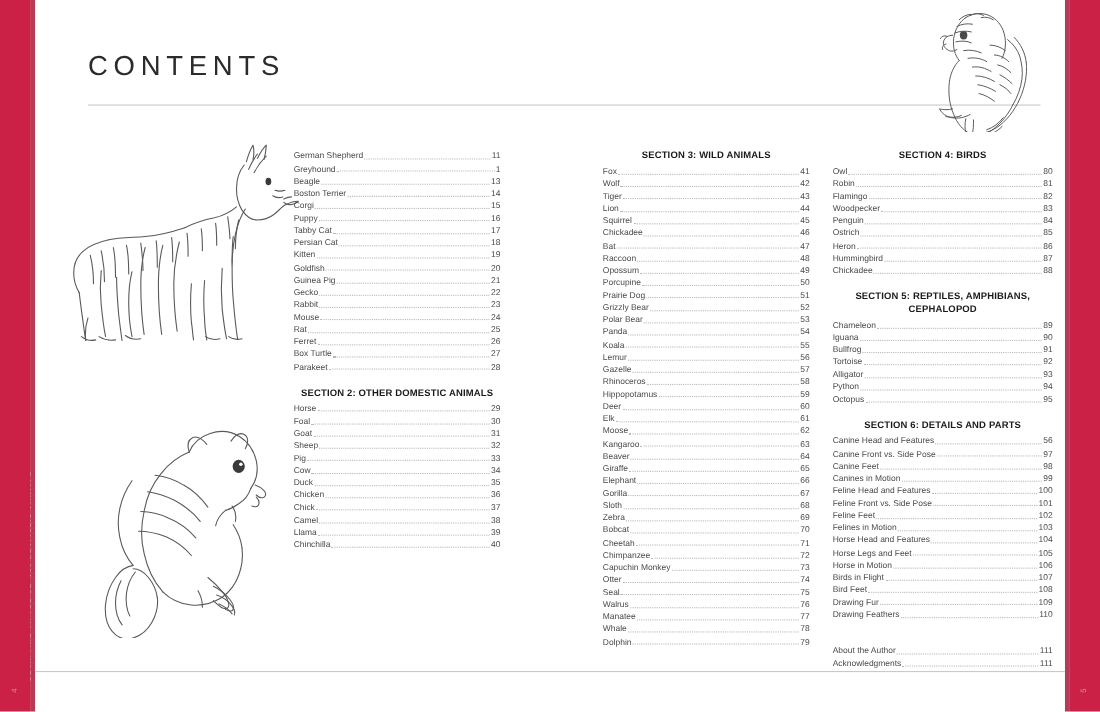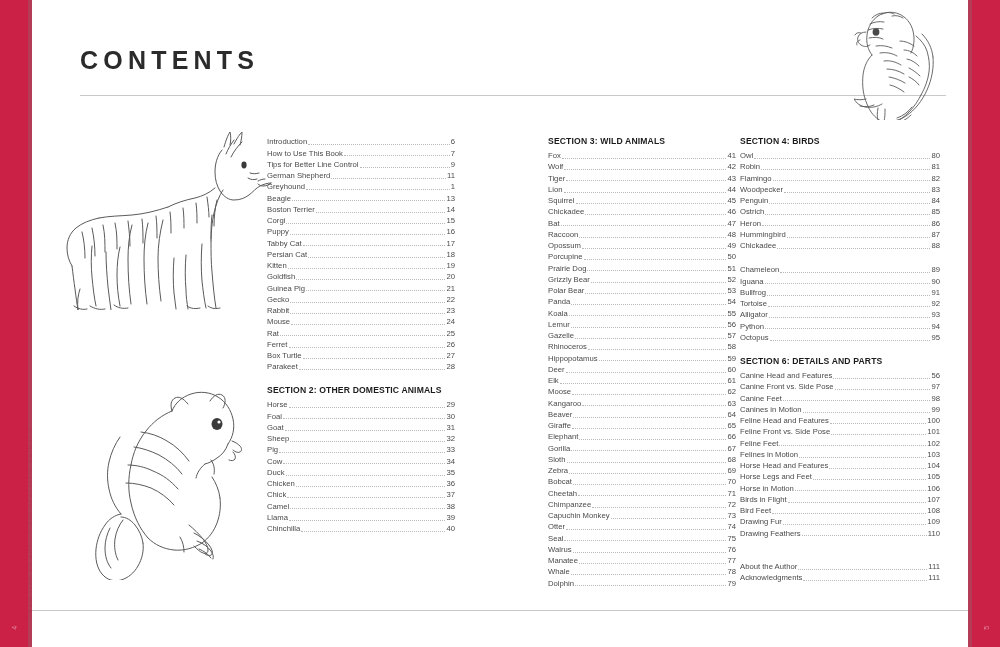--- a/index.html
+++ b/index.html
@@ -29,41 +29,41 @@
     letter-spacing:.5px;
   }
   .folio-left{left:0;width:28px;text-align:center;transform:rotate(-90deg);transform-origin:center center;}
   .folio-right{right:0;width:28px;text-align:center;transform:rotate(-90deg);transform-origin:center center;}
 
   
   .page{position:absolute;left:32px;right:32px;top:0;bottom:0;background:#fff;}
 
   .page-title{
     position:absolute;left:48px;top:46px;
-    font-size:25px;letter-spacing:5.2px;color:#2b2b2b;font-weight:700;
+    font-size:25px;letter-spacing:5.2px;color:#2b2b2b;font-weight:400;
   }
   .rule-top{position:absolute;left:48px;right:22px;top:95px;height:1px;background:#c9c9c9;}
   .rule-bottom{position:absolute;left:0px;right:0px;bottom:36px;height:1px;background:#c9c9c9;}
 
   
   .illus{position:absolute;}
   .illus svg{display:block;}
   .illus-llama{left:30px;top:120px;width:210px;height:190px;}
   .illus-chipmunk{left:60px;top:385px;width:195px;height:195px;}
   .illus-parakeet{left:822px;top:8px;width:110px;height:112px;}
 
   
   .col{position:absolute;top:136px;font-size:7.6px;line-height:1;color:#3a3a3a;}
   .col-1{left:235px;width:188px;}
   .col-2{left:516px;width:188px;}
-  .col-3{left:708px;width:200px;}
+  .col-3{left:725px;width:200px;}
 
   .sec-head{
     font-weight:bold;color:#1b1b1b;font-size:8.6px;letter-spacing:.15px;
-    line-height:11.4px;margin-top:13px;margin-bottom:2.5px;
+    line-height:11.4px;margin-top:13px;margin-bottom:2.5px;text-align:center;
   }
   .sec-head.first{margin-top:0;}
   .group{margin:0;padding:0;}
   .group.gap{margin-top:13px;}
 
   .entry{
     display:flex;align-items:flex-end;width:100%;
     height:11.25px;white-space:nowrap;color:#4a4a4a;
   }
   .entry .t{flex:0 0 auto;font-size:7.7px;line-height:11px;}
@@ -185,37 +185,20 @@
         <path d="M40 115 c6 0 12-3 17-8 M43 110 c6-2 11-6 15-11"></path>
         <path d="M28 96 c-5 3-11 4-17 3 c-5-1-9-4-11-8"></path>
         <path d="M0 91 c4 1 8 1 12 0 M6 98 c5 1 10 1 14-1"></path>
         <path d="M24 100 c-1 5-1 9 0 12 M31 101 c0 5 0 9-1 12"></path>
       </svg>
     </div>
 
     <div class="col col-1">
         <div class="group">
           <div class="entry">
-            <span class="t">Introduction</span>
-            <span class="dots"></span>
-            <span class="p">6</span>
-          </div>
-          <div class="entry">
-            <span class="t">How to Use This Book</span>
-            <span class="dots"></span>
-            <span class="p">7</span>
-          </div>
-          <div class="entry">
-            <span class="t">Tips for Better Line Control</span>
-            <span class="dots"></span>
-            <span class="p">9</span>
-          </div>
-        </div>
-        <div class="group">
-          <div class="entry">
             <span class="t">German Shepherd</span>
             <span class="dots"></span>
             <span class="p">11</span>
           </div>
           <div class="entry">
             <span class="t">Greyhound</span>
             <span class="dots"></span>
             <span class="p">1</span>
           </div>
           <div class="entry">
@@ -606,20 +589,21 @@
             <span class="dots"></span>
             <span class="p">87</span>
           </div>
           <div class="entry">
             <span class="t">Chickadee</span>
             <span class="dots"></span>
             <span class="p">88</span>
           </div>
         </div>
         <div class="group gap">
+          <div class="sec-head">SECTION 5: REPTILES, AMPHIBIANS, CEPHALOPOD</div>
           <div class="entry">
             <span class="t">Chameleon</span>
             <span class="dots"></span>
             <span class="p">89</span>
           </div>
           <div class="entry">
             <span class="t">Iguana</span>
             <span class="dots"></span>
             <span class="p">90</span>
           </div>

